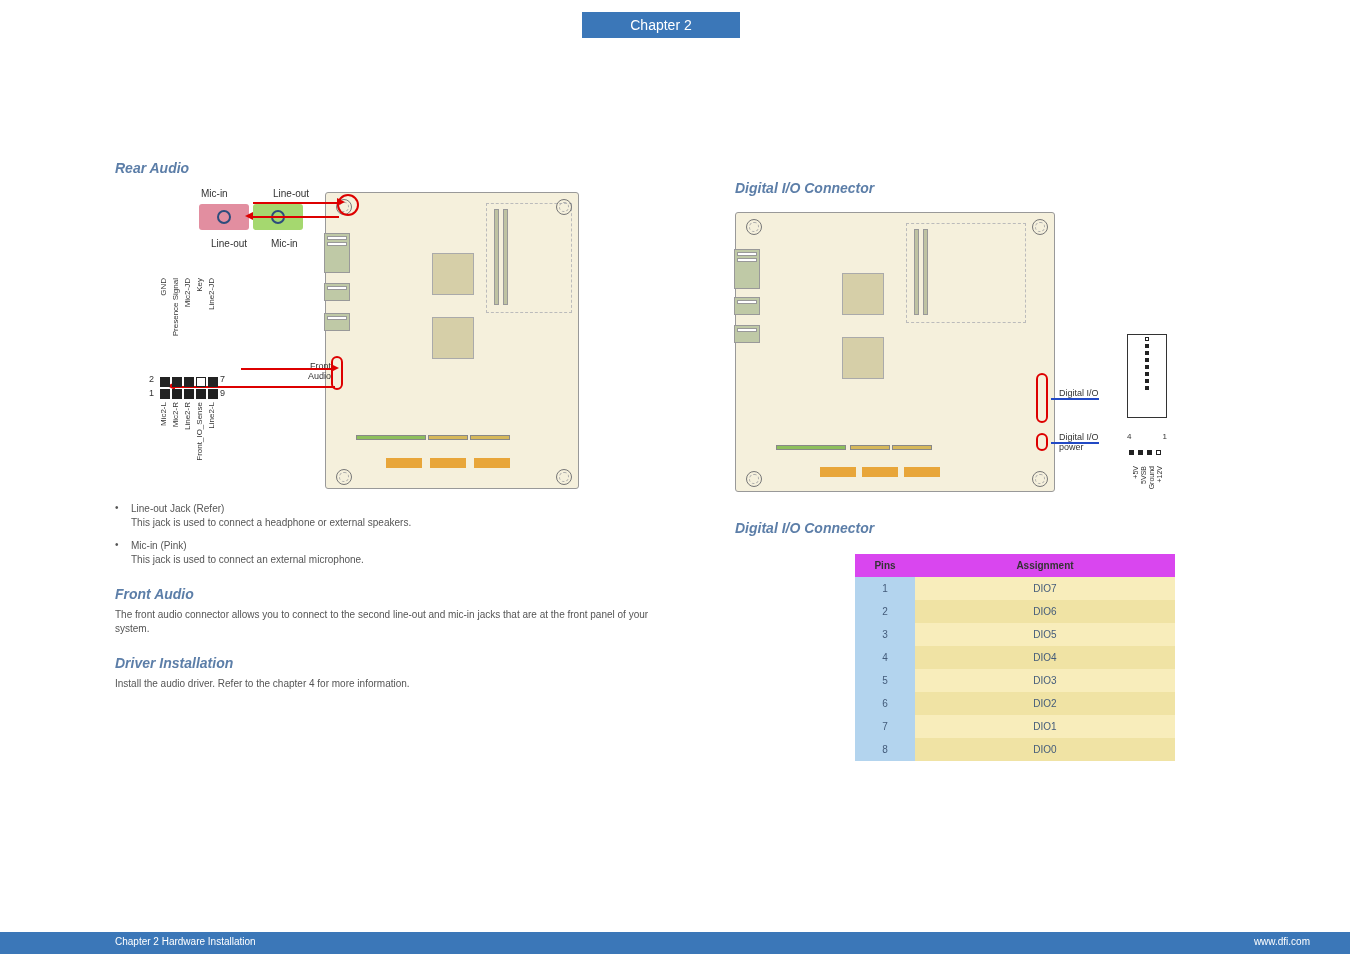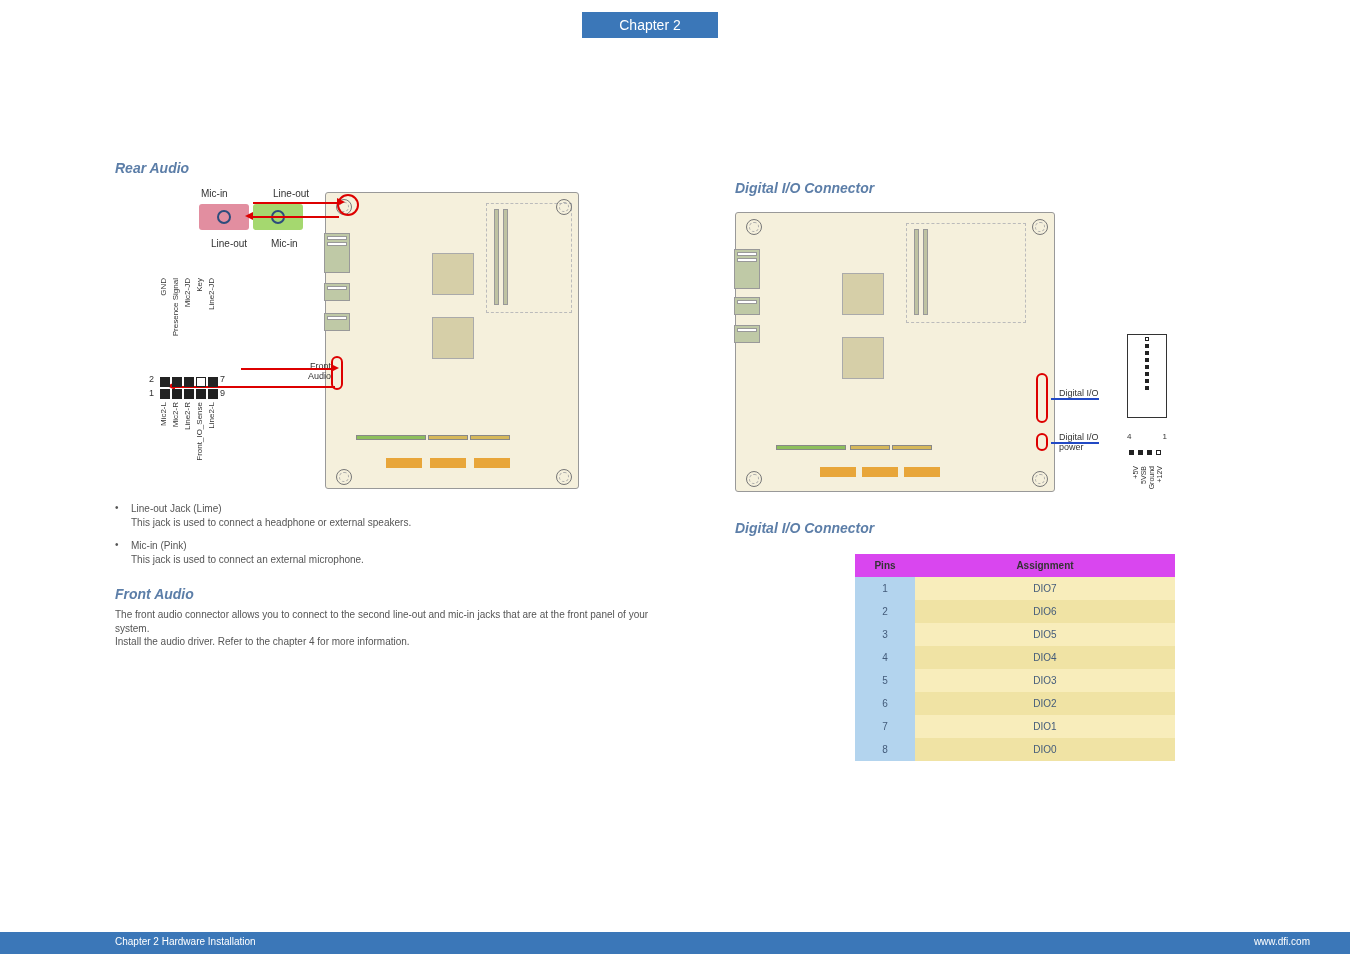--- a/index.html
+++ b/index.html
@@ -1,17 +1,17 @@
 <!DOCTYPE html>
 <html><head>
 <meta charset="utf-8">
 <style>
   * { box-sizing: border-box; margin: 0; padding: 0; }
   html, body { width: 1350px; height: 954px; background: #fff; font-family: Arial, Helvetica, sans-serif; }
-  .chapter-tab { position: absolute; top: 12px; left: 582px; width: 136px; height: 26px; background: #3b77b8; color: #fff; font-size: 14px; line-height: 26px; text-align: center; }
+  .chapter-tab { position: absolute; top: 12px; left: 582px; width: 158px; height: 26px; background: #3b77b8; color: #fff; font-size: 14px; line-height: 26px; text-align: center; }
   .left-col { position: absolute; top: 140px; left: 115px; width: 560px; }
   .right-col { position: absolute; top: 180px; left: 735px; width: 530px; }
   .heading { font-size: 14px; font-weight: bold; color: #5c7ea8; margin: 20px 0 6px 0; font-style: italic; }
   .body-text { font-size: 10px; color: #555; line-height: 1.35; }
   .bullet { display: flex; margin-top: 10px; }
   .bullet .dot { width: 16px; font-size: 10px; color: #555; }
   .bullet .btext { font-size: 10px; color: #555; line-height: 1.35; }
   .board-box { position: relative; width: 370px; height: 310px; margin-left: 100px; }
   .board-right { position: relative; width: 370px; height: 300px; }
   .mobo { position: absolute; border: 1px solid #999; border-radius: 3px; background: #f5f0dc; }
@@ -171,35 +171,36 @@
     <div class="vlabel" style="left:-44px;top:220px;">Mic2-R</div>
     <div class="vlabel" style="left:-32px;top:220px;">Line2-R</div>
     <div class="vlabel" style="left:-20px;top:220px;">Front_IO_Sense</div>
     <div class="vlabel" style="left:-8px;top:220px;">Line2-L</div>
   </div>
 
 
   <div class="bullet">
     <div class="dot">•</div>
     <div class="btext">
-      <span>Line-out Jack (Lime)</span><br>
+      <span>Line-out Jack (Refer)</span><br>
       <span>This jack is used to connect a headphone or external speakers.</span>
     </div>
   </div>
   <div class="bullet">
     <div class="dot">•</div>
     <div class="btext">
       <span>Mic-in (Pink)</span><br>
       <span>This jack is used to connect an external microphone.</span>
     </div>
   </div>
 
   <div class="heading">Front Audio</div>
   <div class="body-text">The front audio connector allows you to connect to the second line-out and mic-in jacks that are at the front panel of your system.</div>
 
+  <div class="heading">Driver Installation</div>
   <div class="body-text">Install the audio driver. Refer to the chapter 4 for more information.</div>
 </div>
 
 <div class="right-col">
   <div class="heading" style="margin-top:0;">Digital I/O Connector</div>
 
   <div class="board-right">
     <div class="mobo" style="left:0px; top:10px; width:320px; height:280px;">
       <div class="chip" style="left:106px;top:60px;width:42px;height:42px;"></div>
       <div class="chip" style="left:106px;top:124px;width:42px;height:42px;"></div>

